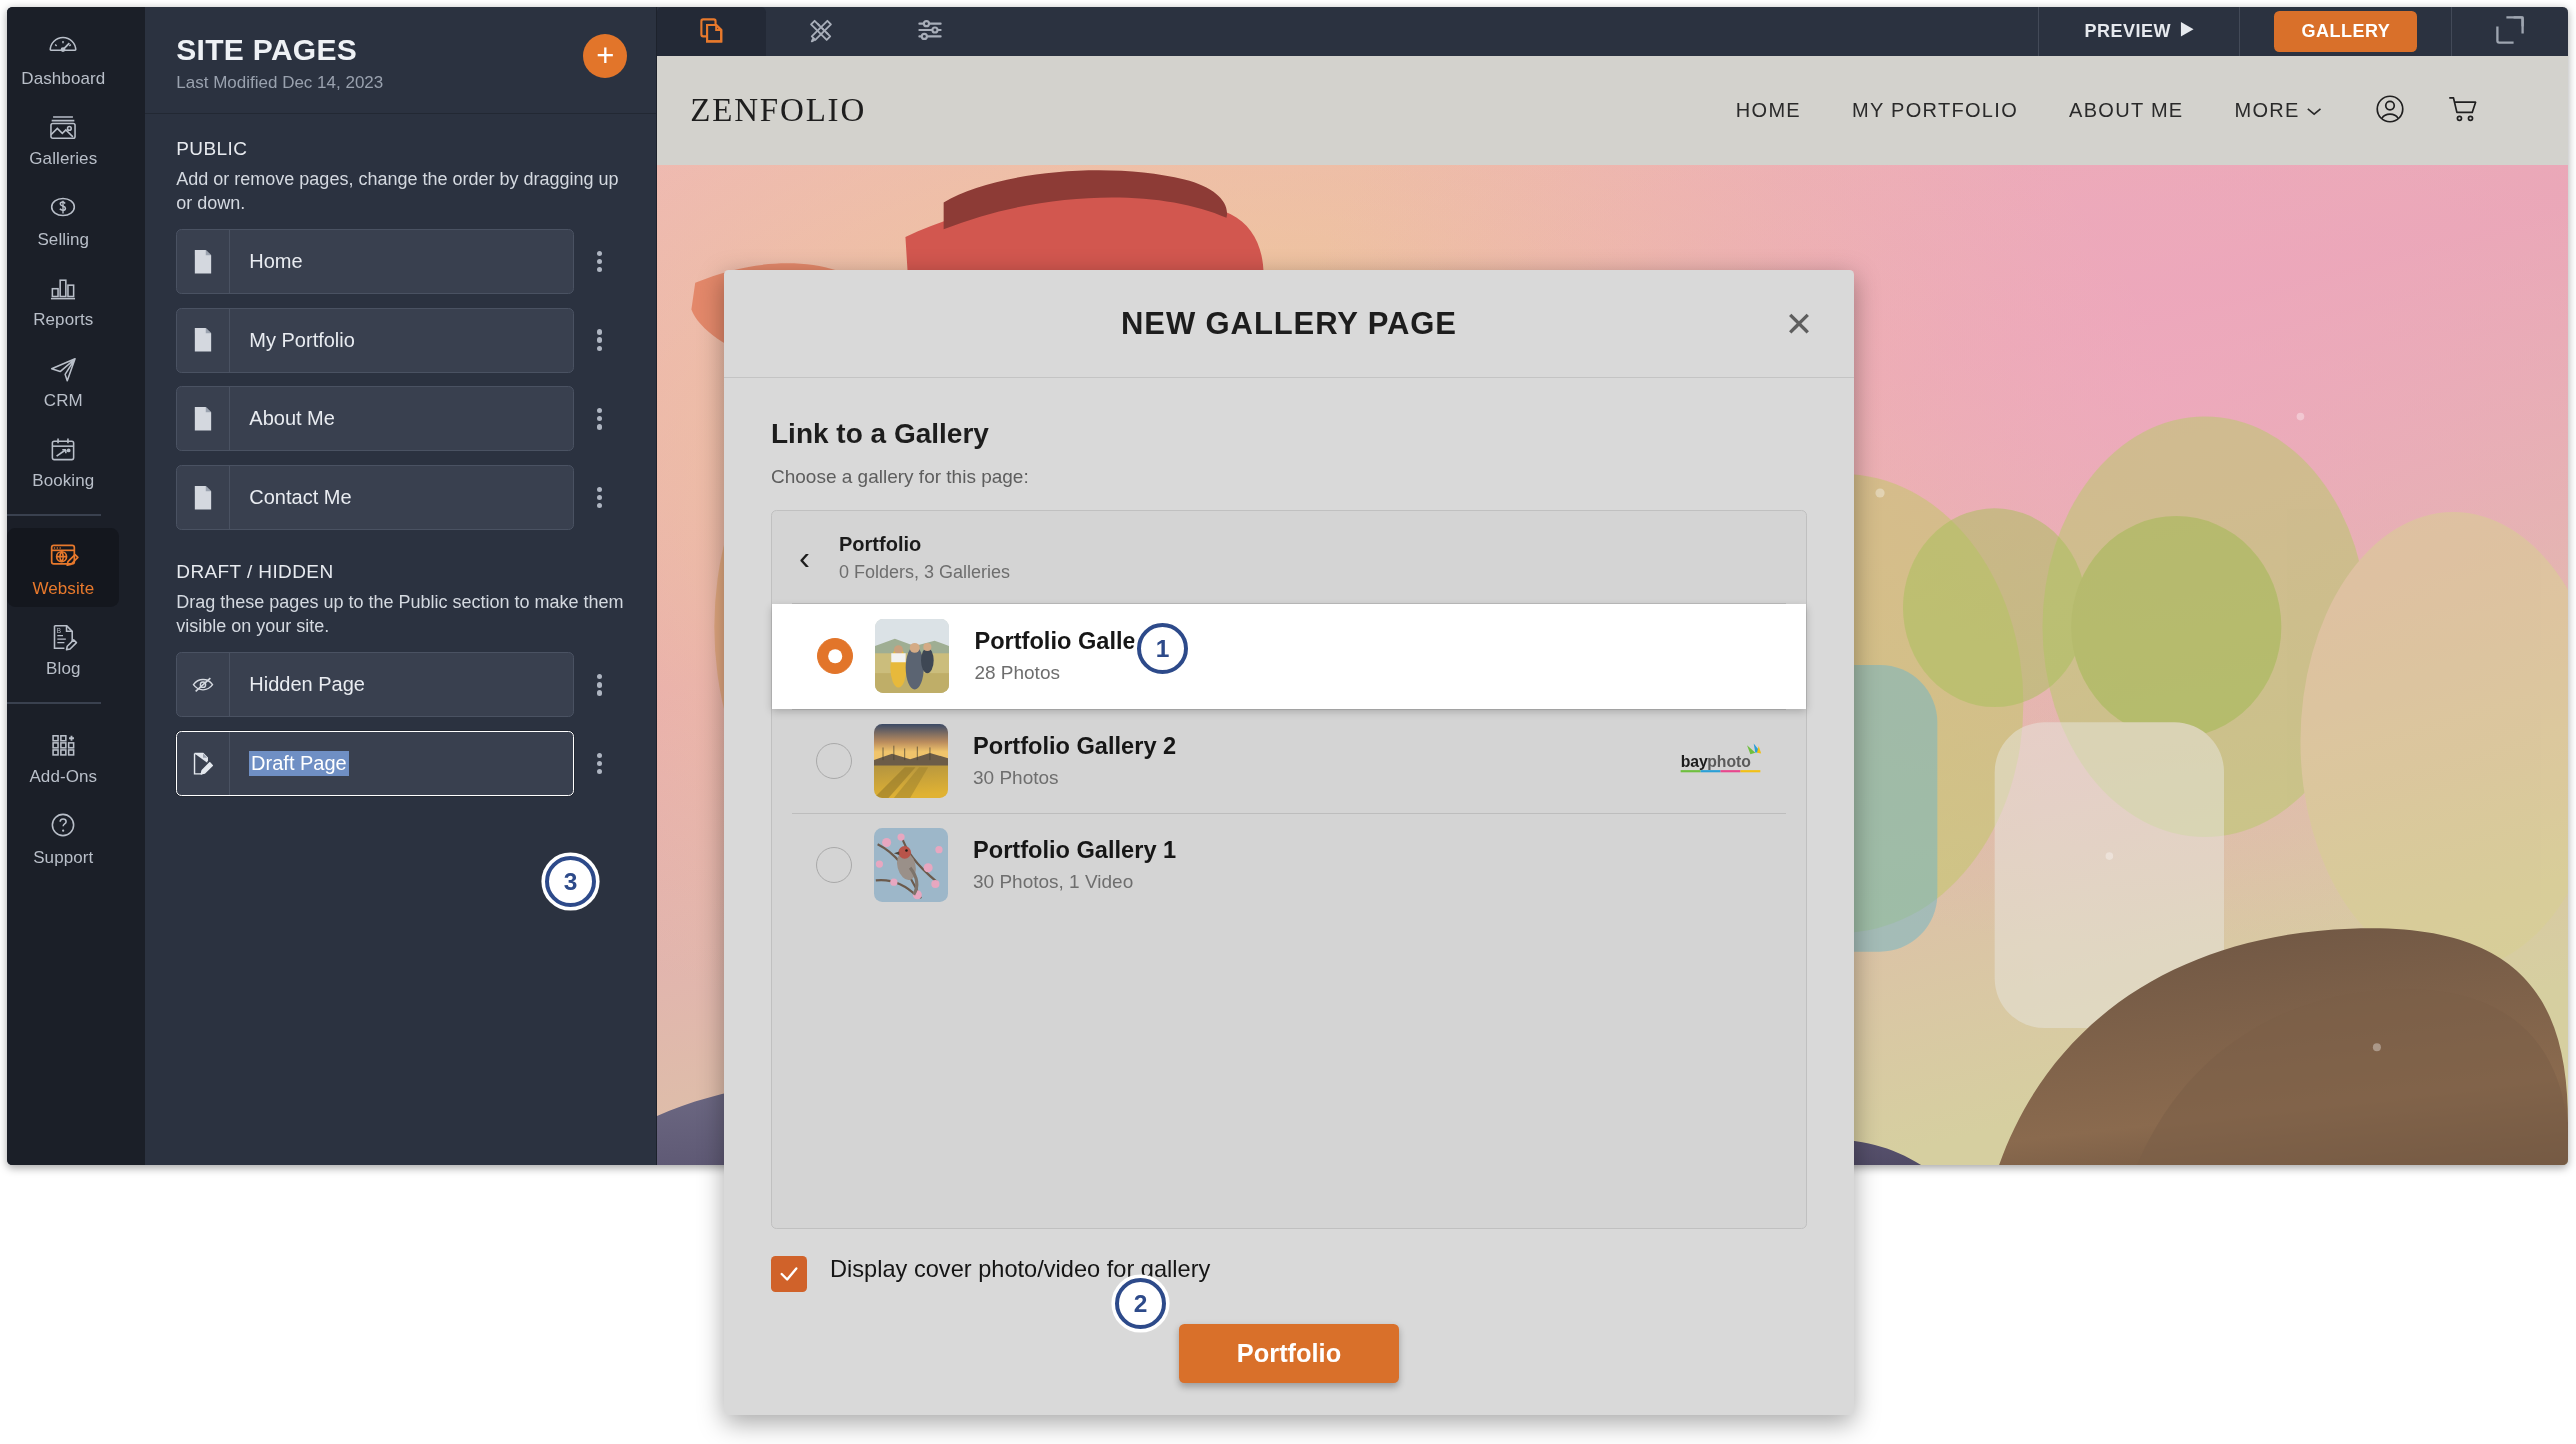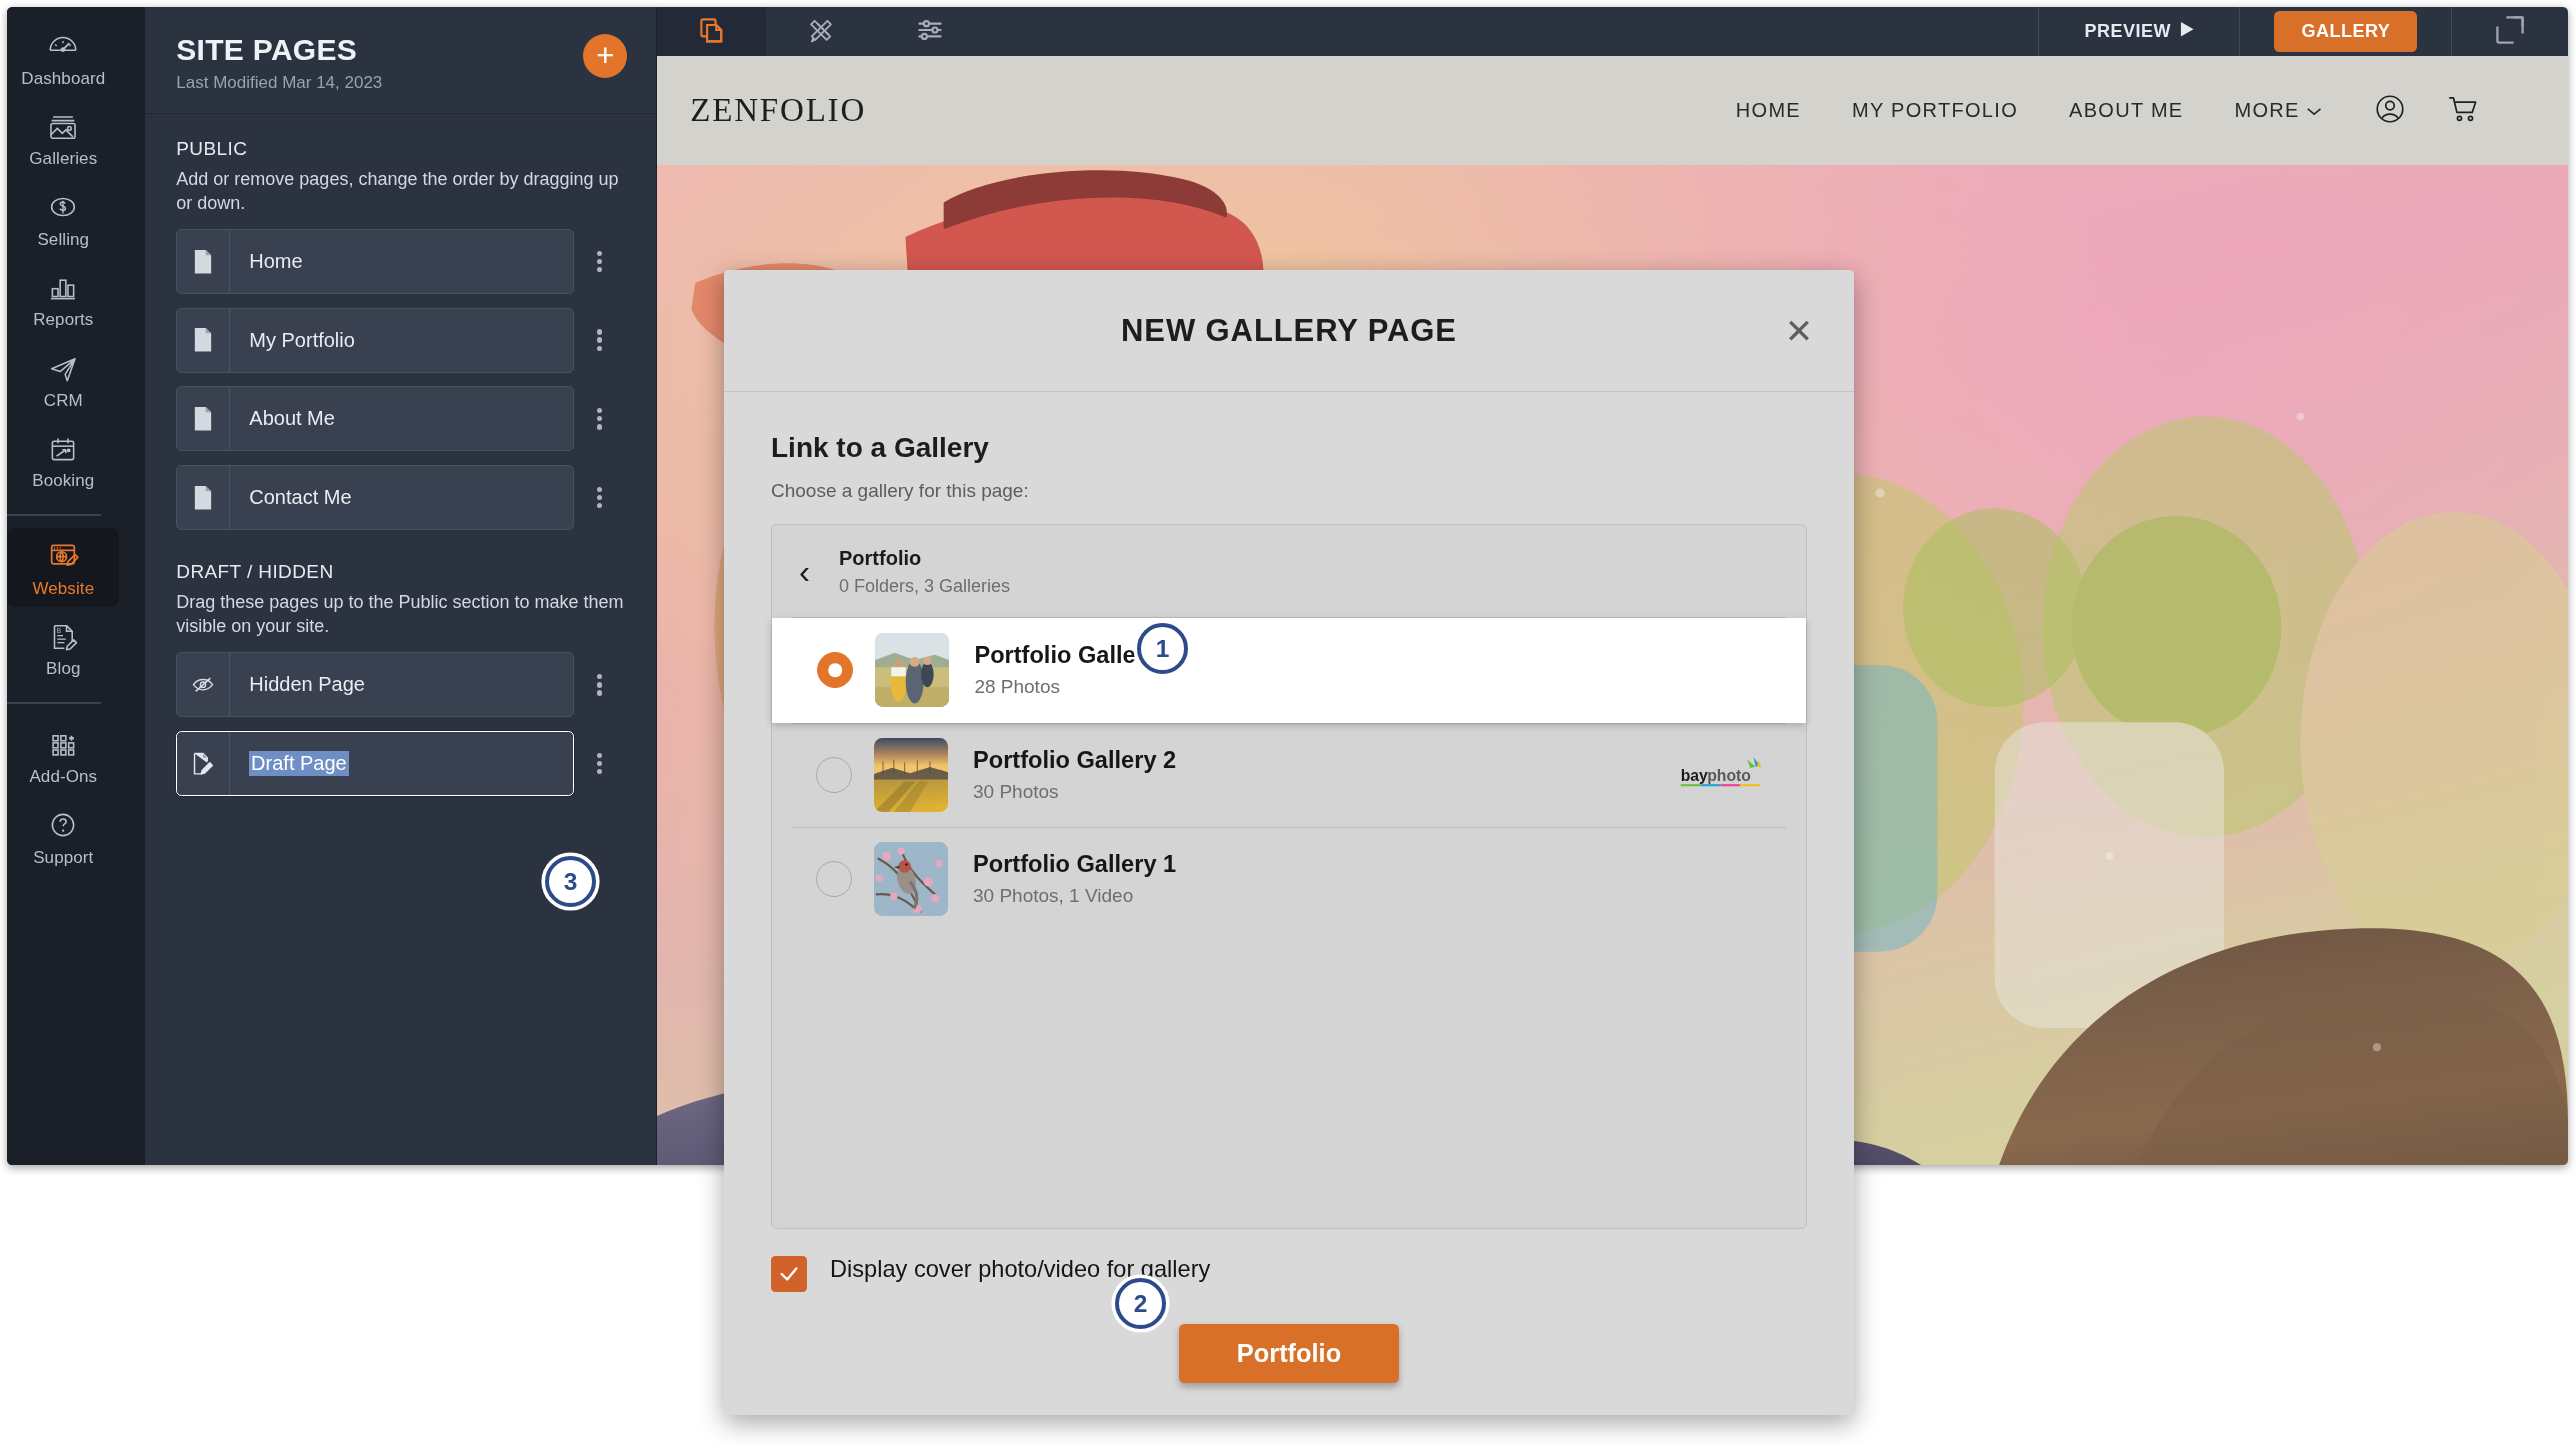--- a/index.html
+++ b/index.html
@@ -140,21 +140,21 @@
 
   
   .modal {
     position: absolute; left: 724px; top: 270px;
     width: 1130px; height: 1145px;
     background: #d9d9d9; border-radius: 4.5px;
     box-shadow: 0 7.3px 25.4px rgba(0,0,0,.35);
     z-index: 50; display: flex; flex-direction: column;
   }
   .modal-head {
-    height: 122px; position: relative;
+    height: 108px; position: relative;
     display:flex; align-items:center; justify-content:center;
     border-bottom: 0.9px solid #c4c4c4;
   }
   .modal-title { font-size: 31px; font-weight: 700; letter-spacing: 0.9px; color: #1d1d1d; }
   .modal-close {
     position:absolute; right: 34px; top: 50%; transform: translateY(-50%);
     width: 42px; height: 42px; border:none; background:transparent;
     font-size: 34px; color: #5e5e5e; cursor:pointer; line-height: 1;
   }
   .modal-body { flex: 1; padding: 40px 47px 0 47px; display:flex; flex-direction:column; }
@@ -374,21 +374,21 @@
             <circle cx="24.2" cy="32" r="1.6" fill="#b9bfc9" stroke="none"></circle>
           </svg>
         </span>
         <span class="lbl">Support</span>
       </div>
     </div>
 
     <div class="pages-panel">
       <div class="panel-head">
         <div class="panel-title">SITE PAGES</div>
-        <div class="panel-sub">Last Modified Mar 14, 2023</div>
+        <div class="panel-sub">Last Modified Dec 14, 2023</div>
         <button class="add-btn">+</button>
       </div>
 
       <div class="panel-body">
         <div class="sect-title">PUBLIC</div>
         <div class="sect-desc">Add or remove pages, change the order by dragging up or down.</div>
 
         <div class="page-row">
           <div class="page-card">
             <div class="grip">

